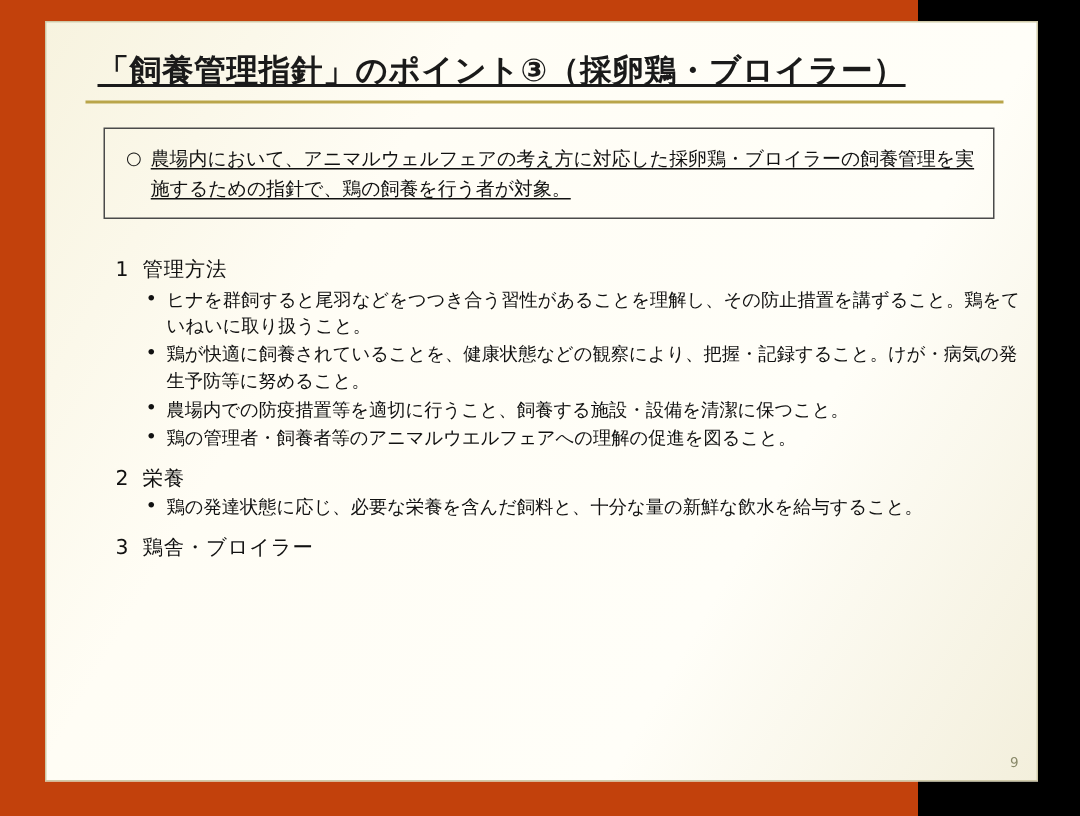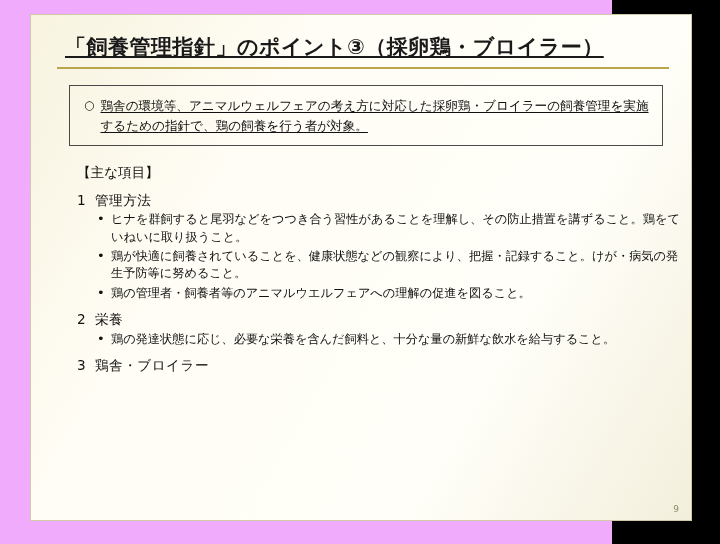--- a/index.html
+++ b/index.html
@@ -11,21 +11,21 @@
     width: 720px;
     height: 544px;
     overflow: hidden;
     font-family: "DejaVu Sans", "Liberation Sans", sans-serif;
   }
   .slide {
     position: absolute;
     left: 0; top: 0;
     width: 612px;
     height: 544px;
-    background: #f0abfc;
+    background: #c2410c;
   }
   .blue-tab {
     position: absolute;
     right: 0;
     top: 78px;
     width: 22px;
     height: 92px;
     background: #2b3fbe;
     border-radius: 4px 0 0 4px;
   }
@@ -146,34 +146,34 @@
     <div class="title-wrap">
       <div class="title">
         <u>「飼養管理指針」のポイント③（採卵鶏・ブロイラー）</u>
       </div>
     </div>
     <div class="title-rule"></div>
 
     <div class="box">
       <div class="intro">
         <span class="intro-marker">○</span>
-        <span class="intro-text"><u>鶏舎の環境等、アニマルウェルフェアの考え方に対応した採卵鶏・ブロイラーの飼養管理を実施するための指針で、鶏の飼養を行う者が対象。</u></span>
+        <span class="intro-text"><u>農場内において、アニマルウェルフェアの考え方に対応した採卵鶏・ブロイラーの飼養管理を実施するための指針で、鶏の飼養を行う者が対象。</u></span>
       </div>
     </div>
 
     <div class="body-area">
 
-      <div class="section-head">【主な項目】</div>
 
       <div class="numbered">
         <span class="num">1</span><span>管理方法</span>
       </div>
       <ul class="bullets">
         <li>ヒナを群飼すると尾羽などをつつき合う習性があることを理解し、その防止措置を講ずること。鶏をていねいに取り扱うこと。</li>
         <li>鶏が快適に飼養されていることを、健康状態などの観察により、把握・記録すること。けが・病気の発生予防等に努めること。</li>
+        <li>農場内での防疫措置等を適切に行うこと、飼養する施設・設備を清潔に保つこと。</li>
         <li>鶏の管理者・飼養者等のアニマルウエルフェアへの理解の促進を図ること。</li>
       </ul>
 
       <div class="numbered">
         <span class="num">2</span><span>栄養</span>
       </div>
       <ul class="bullets">
         <li>鶏の発達状態に応じ、必要な栄養を含んだ飼料と、十分な量の新鮮な飲水を給与すること。</li>
       </ul>
 

